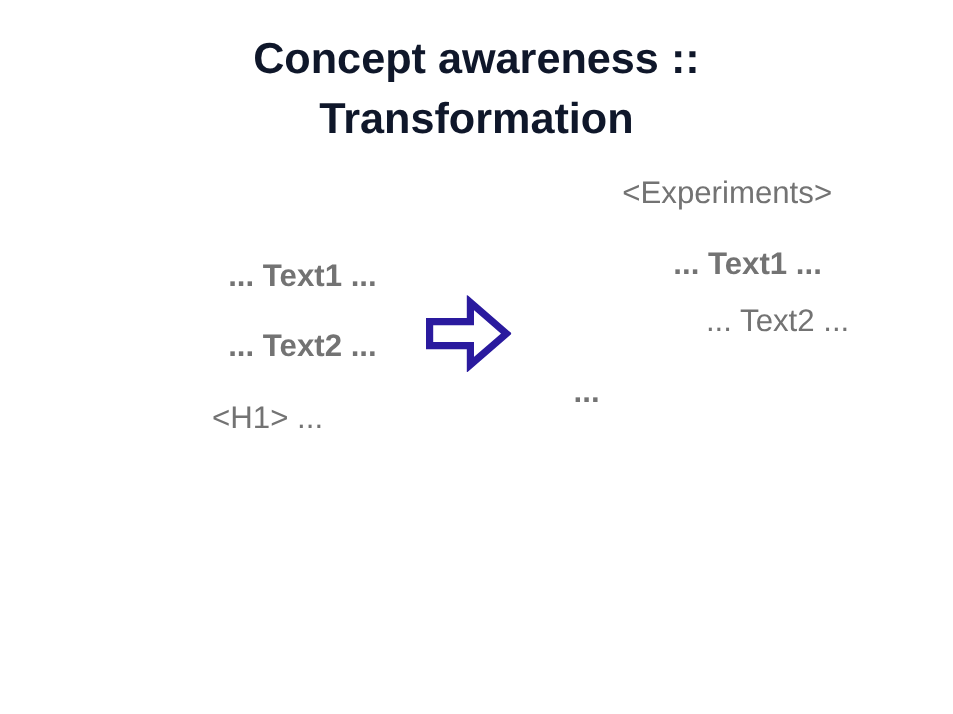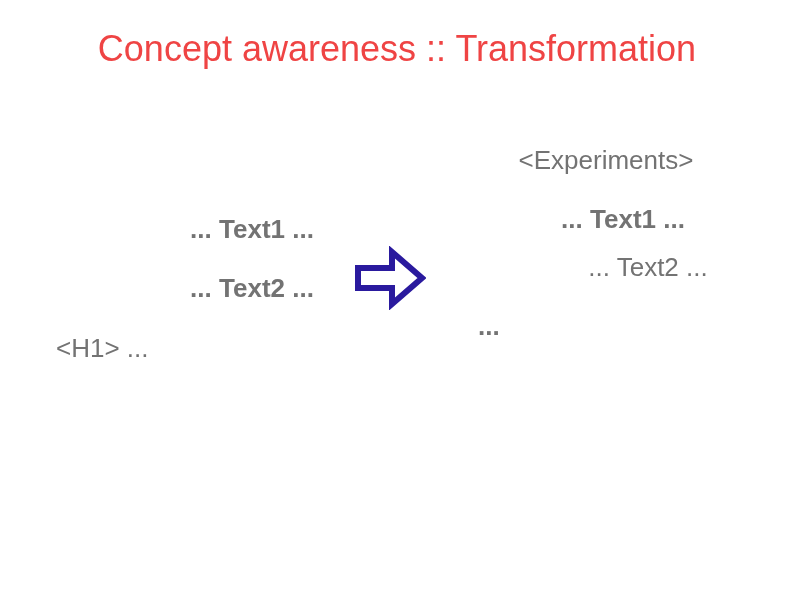--- a/index.html
+++ b/index.html
@@ -22,24 +22,24 @@
   }
 
   
   .title {
     position: absolute;
     left: 80px;
     top: 24px;
     width: 634px;
     text-align: center;
     font-size: 36px;
-    font-weight: normal;
+    font-weight: bold;
     line-height: 50px;
     letter-spacing: 0px;
-    color: #ef4444;
+    color: #0f172a;
     white-space: pre-line;
   }
 
   
   .col {
     position: absolute;
     font-size: 26px;
     line-height: 1.18;
     color: #737373;
   }
@@ -61,21 +61,21 @@
   .line {
     display: block;
     white-space: pre-wrap;
   }
 
   
   .gap-sm  { margin-top: 18px; }
   .gap-md  { margin-top: 28px; font-weight: bold; }
   .gap-lg  { margin-top: 30px; }
   .indent-b { padding-left: 96px; }
-  .align-l  { text-align: left; padding-left: 38px; }
+  .align-l  { text-align: center; padding-left: 38px; }
 
   
   .r-indent-a { padding-left: 34px; }
   .r-indent-b { padding-left: 84px; }
   .r-align-l  { text-align: left; padding-left: 46px; }
 
   
   .arrow {
     position: absolute;
     left: 354px;

